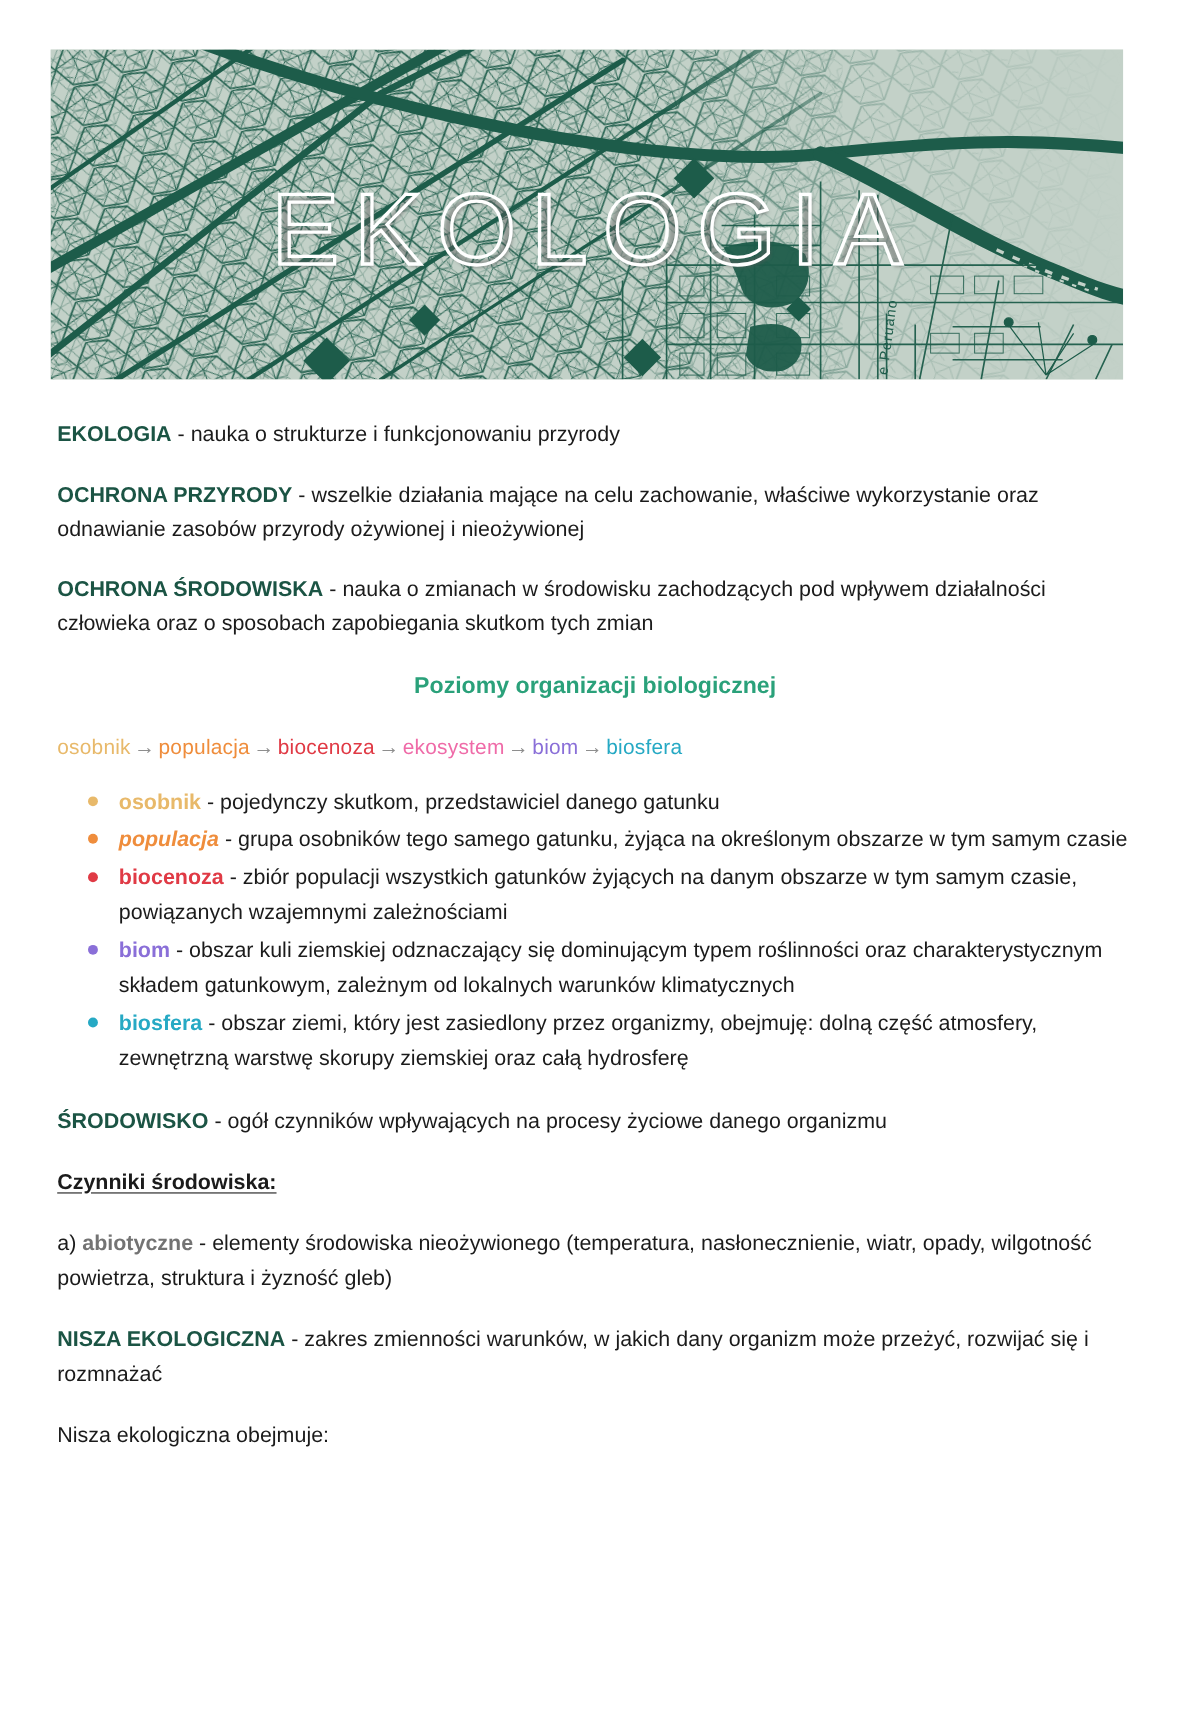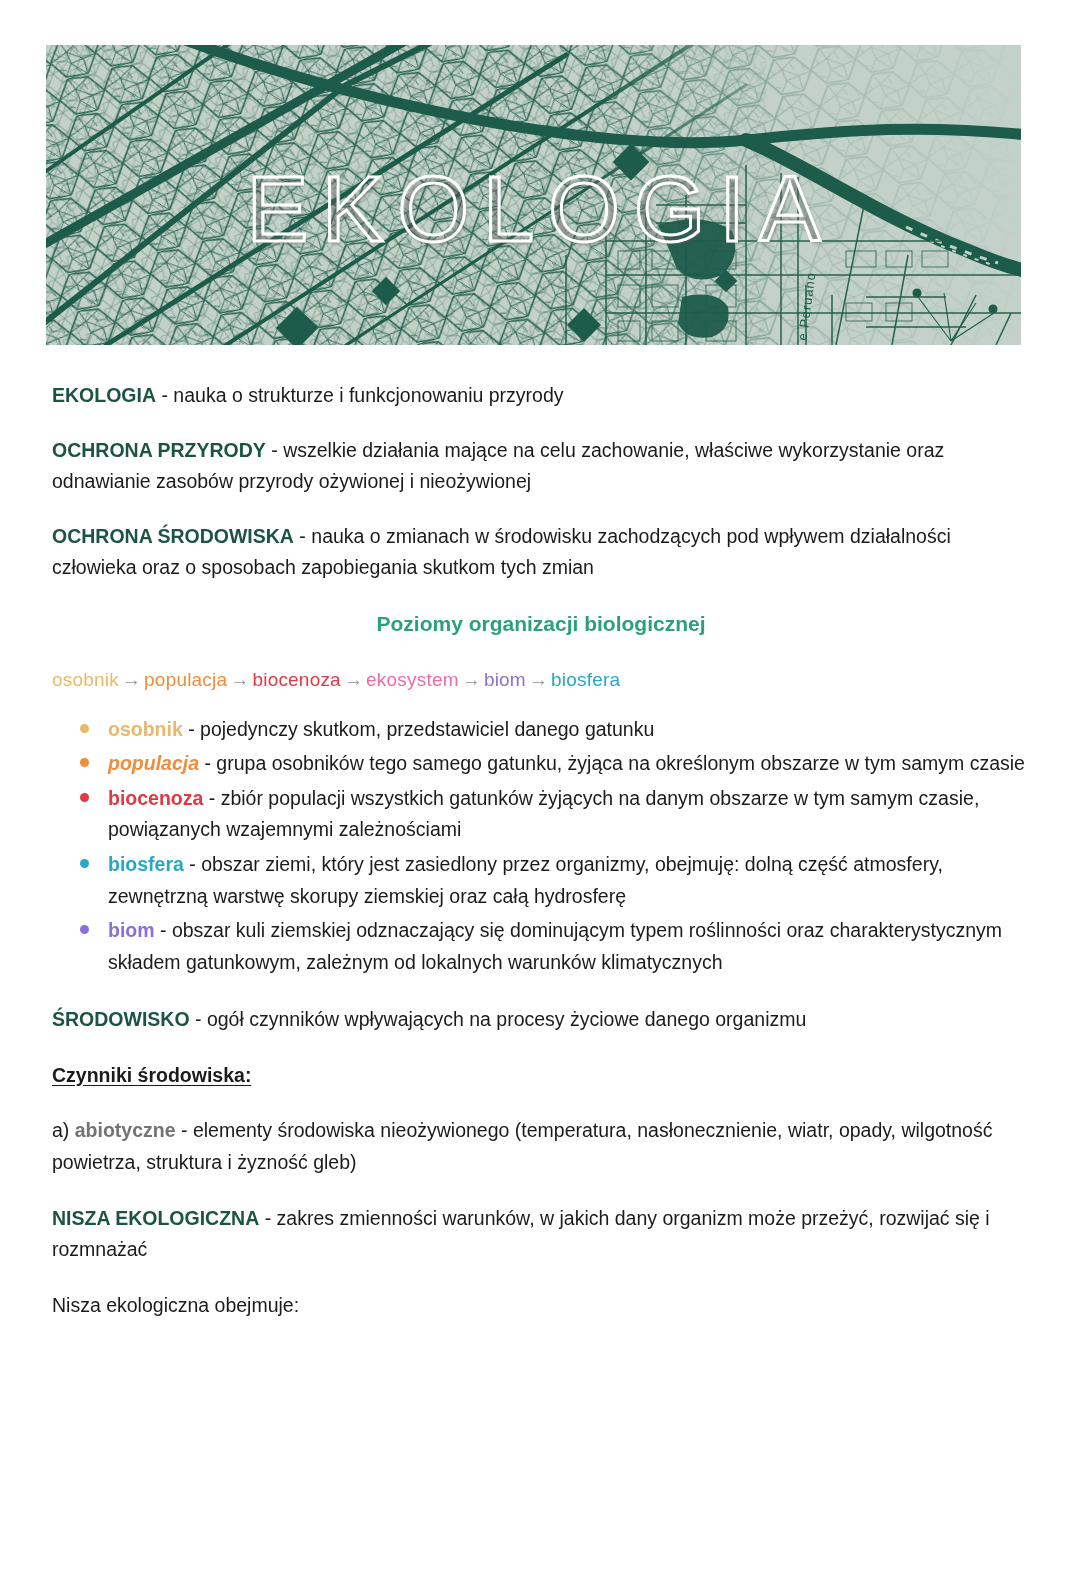--- a/index.html
+++ b/index.html
@@ -216,27 +216,27 @@
       </li>
       <li class="italic">
         <span class="dot" style="background:#ef8d3c"></span>
         <span class="lead" style="color:#ef8d3c">populacja</span><span> - grupa osobników tego samego gatunku, żyjąca na określonym obszarze w tym samym czasie</span>
       </li>
       <li>
         <span class="dot" style="background:#e03a45"></span>
         <span class="lead" style="color:#e03a45">biocenoza</span><span> - zbiór populacji wszystkich gatunków żyjących na danym obszarze w tym samym czasie, powiązanych wzajemnymi zależnościami</span>
       </li>
       <li>
+        <span class="dot" style="background:#8a6fd8"></span>
+        <span class="lead" style="color:#8a6fd8">biom</span><span> - obszar kuli ziemskiej odznaczający się dominującym typem roślinności oraz charakterystycznym składem gatunkowym, zależnym od lokalnych warunków klimatycznych</span>
+      </li>
+      <li>
         <span class="dot" style="background:#26a9c4"></span>
         <span class="lead" style="color:#26a9c4">biosfera</span><span> - obszar ziemi, który jest zasiedlony przez organizmy, obejmuję: dolną część atmosfery, zewnętrzną warstwę skorupy ziemskiej oraz całą hydrosferę</span>
       </li>
-      <li>
-        <span class="dot" style="background:#8a6fd8"></span>
-        <span class="lead" style="color:#8a6fd8">biom</span><span> - obszar kuli ziemskiej odznaczający się dominującym typem roślinności oraz charakterystycznym składem gatunkowym, zależnym od lokalnych warunków klimatycznych</span>
-      </li>
     </ul>
 
     <p class="p-gap">
       <span class="term-dark">ŚRODOWISKO</span><span> - ogół czynników wpływających na procesy życiowe danego organizmu</span>
     </p>
 
     <p class="p-gap">
       <span class="underline">Czynniki środowiska:</span>
     </p>
 

